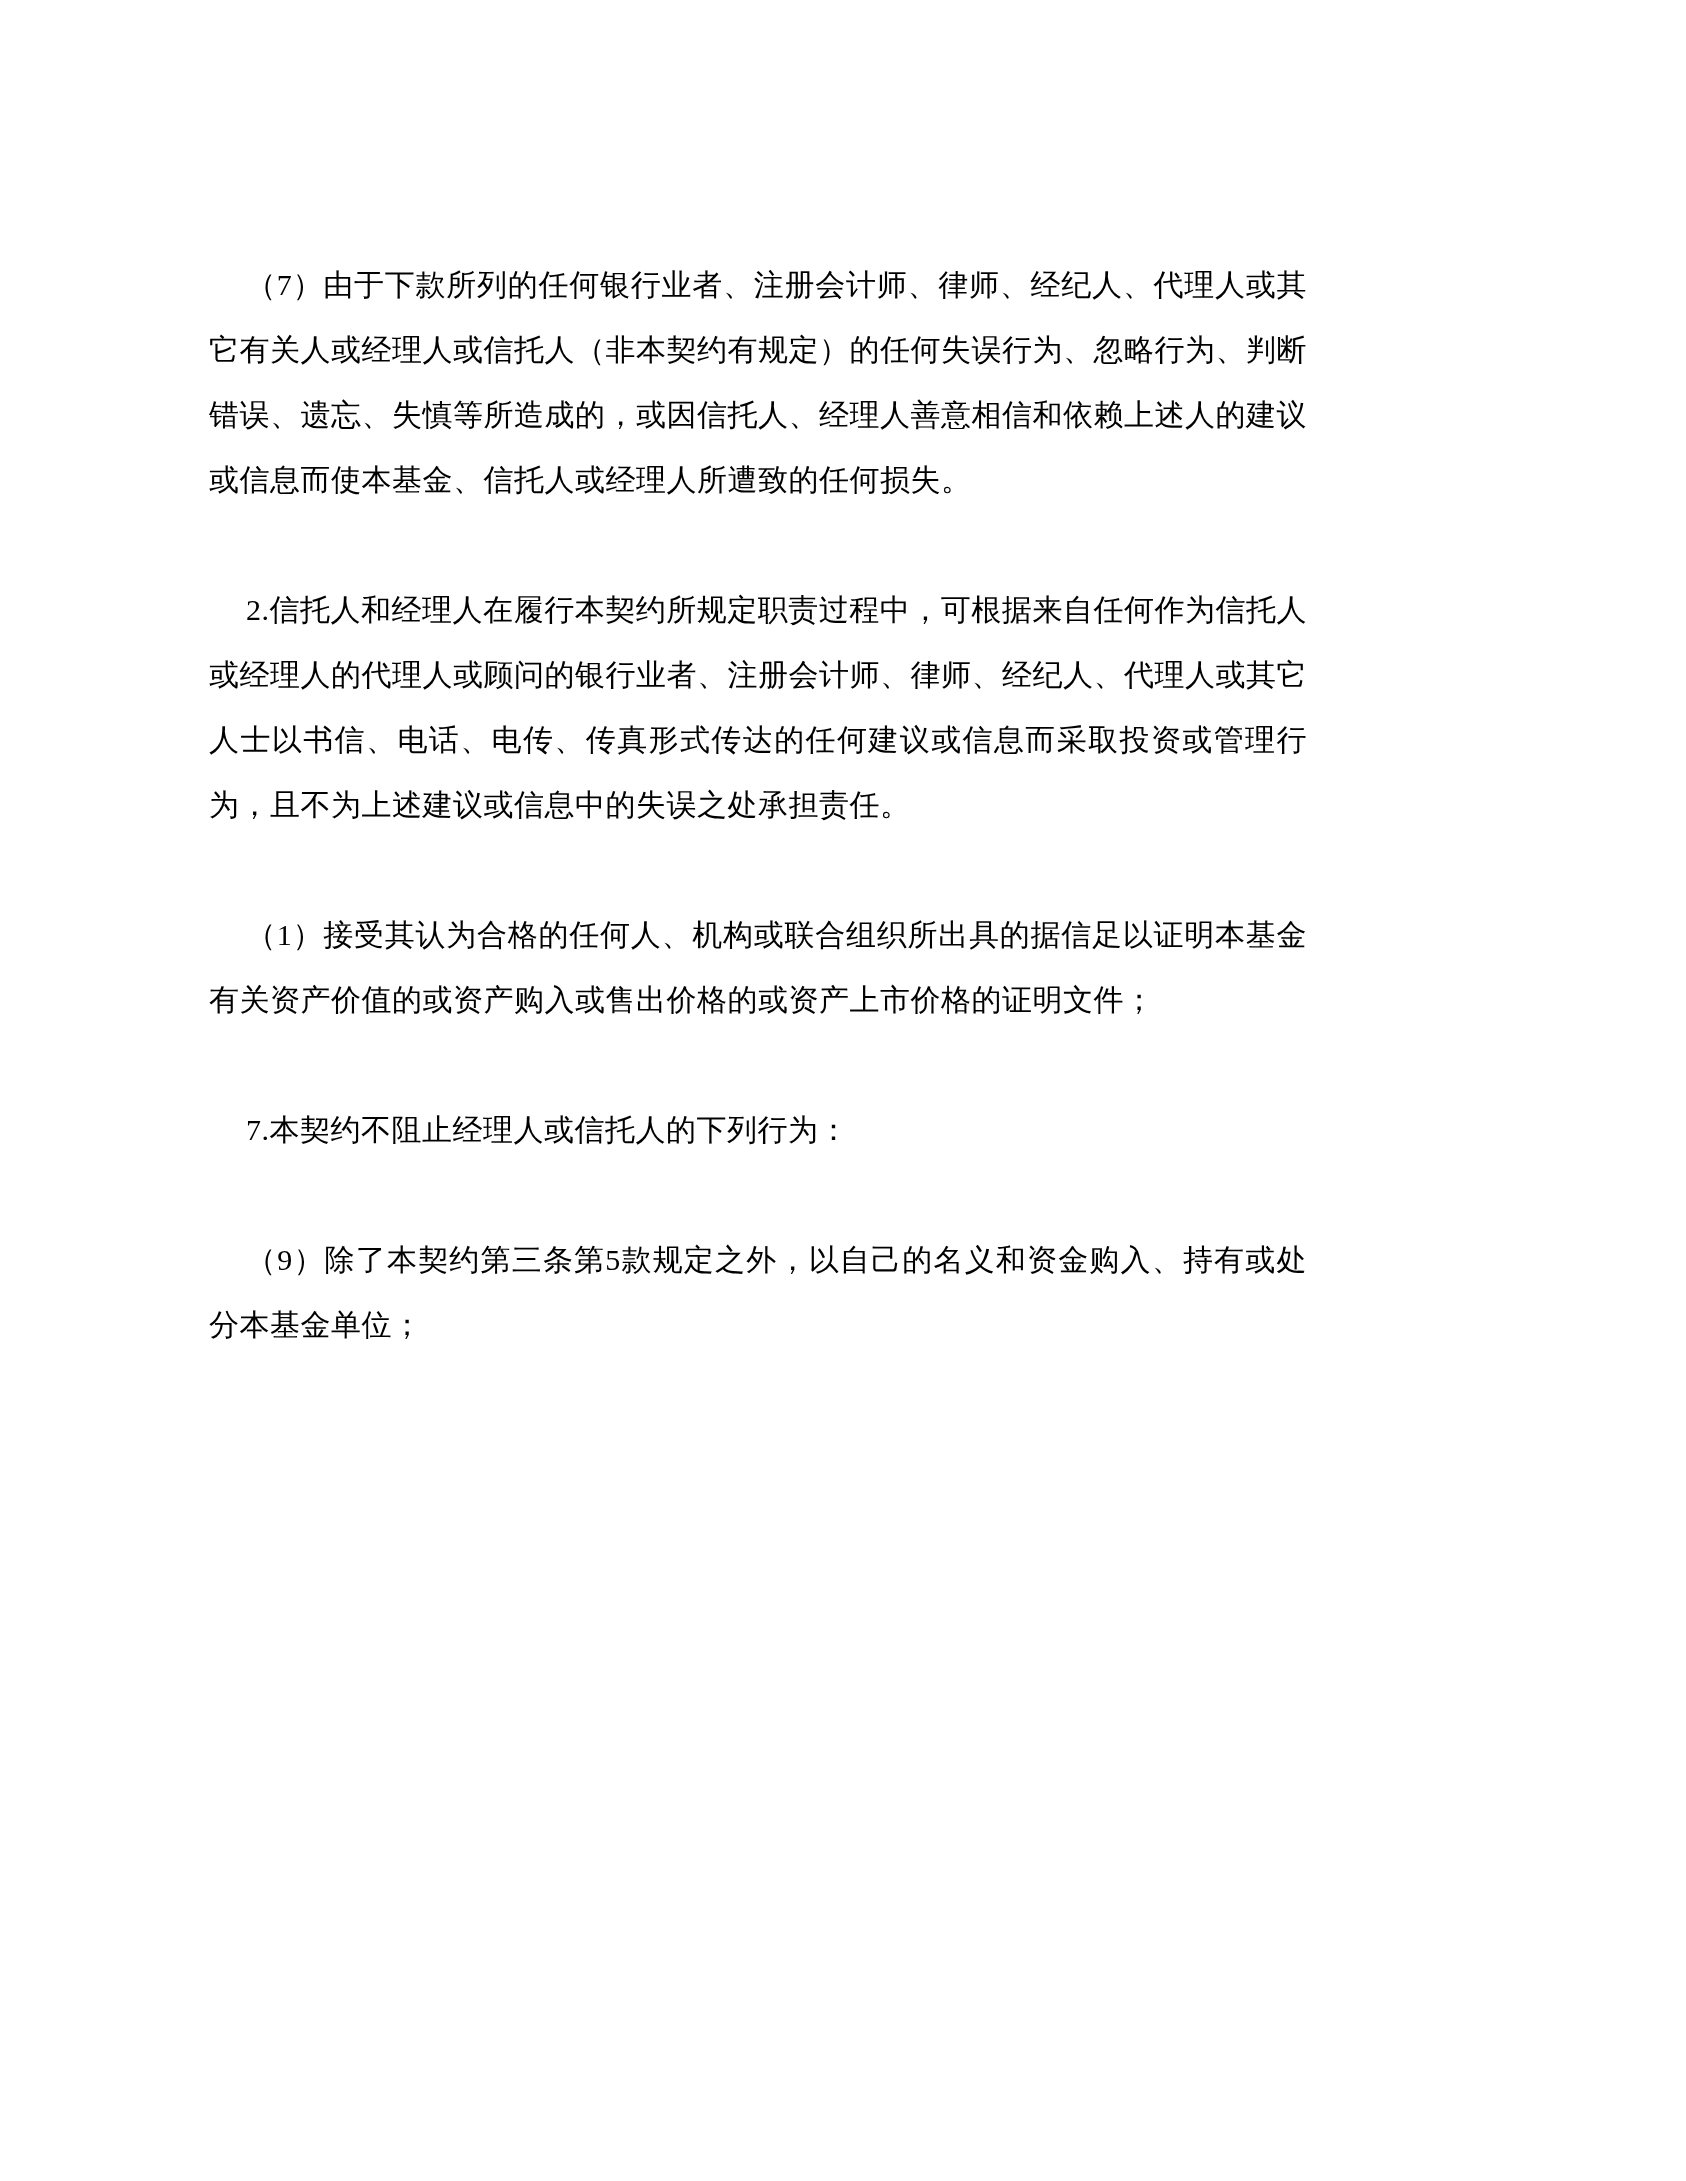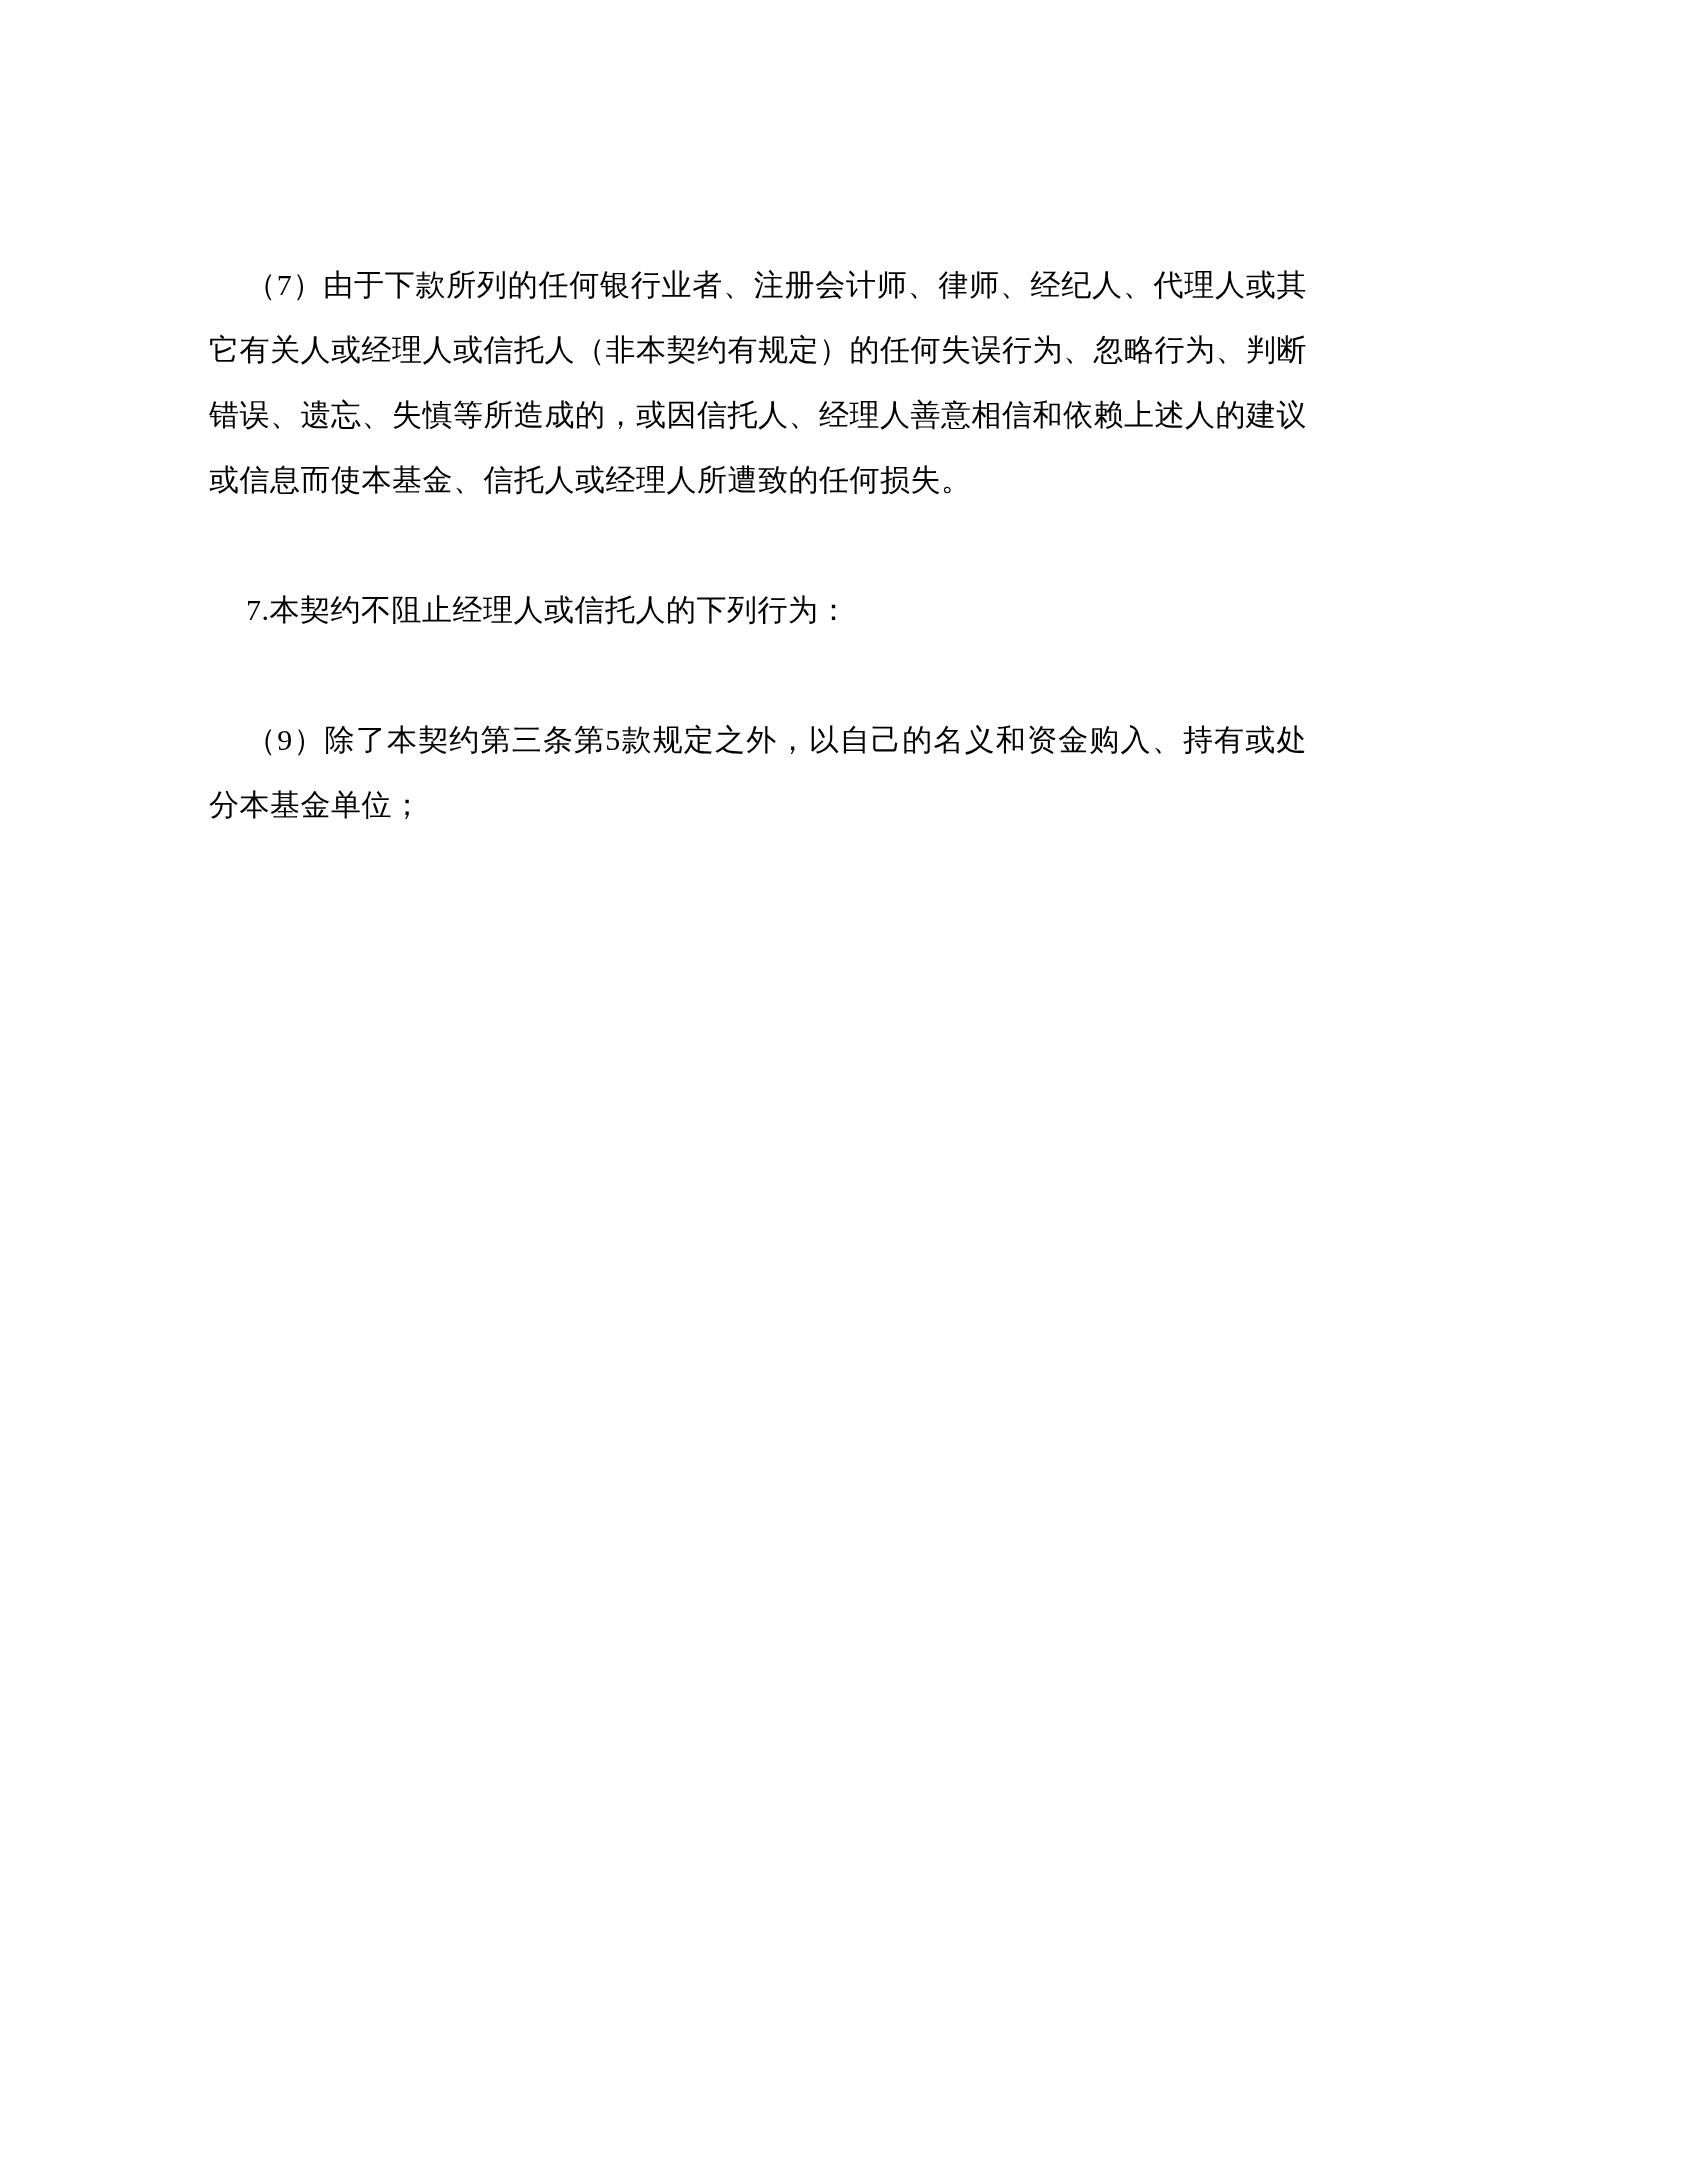--- a/index.html
+++ b/index.html
@@ -32,17 +32,19 @@
   p.para:last-child {
     margin-bottom: 0;
   }
 </style>
 </head>
 <body>
 
 <div class="page">
   <div class="content">
     <p class="para">（7）由于下款所列的任何银行业者、注册会计师、律师、经纪人、代理人或其它有关人或经理人或信托人（非本契约有规定）的任何失误行为、忽略行为、判断错误、遗忘、失慎等所造成的，或因信托人、经理人善意相信和依赖上述人的建议或信息而使本基金、信托人或经理人所遭致的任何损失。</p>
+    <p class="para">2.信托人和经理人在履行本契约所规定职责过程中，可根据来自任何作为信托人或经理人的代理人或顾问的银行业者、注册会计师、律师、经纪人、代理人或其它人士以书信、电话、电传、传真形式传达的任何建议或信息而采取投资或管理行为，且不为上述建议或信息中的失误之处承担责任。</p>
+    <p class="para">（1）接受其认为合格的任何人、机构或联合组织所出具的据信足以证明本基金有关资产价值的或资产购入或售出价格的或资产上市价格的证明文件；</p>
     <p class="para">7.本契约不阻止经理人或信托人的下列行为：</p>
     <p class="para">（9）除了本契约第三条第5款规定之外，以自己的名义和资金购入、持有或处分本基金单位；</p>
   </div>
 </div>
 
 
 </body></html>

